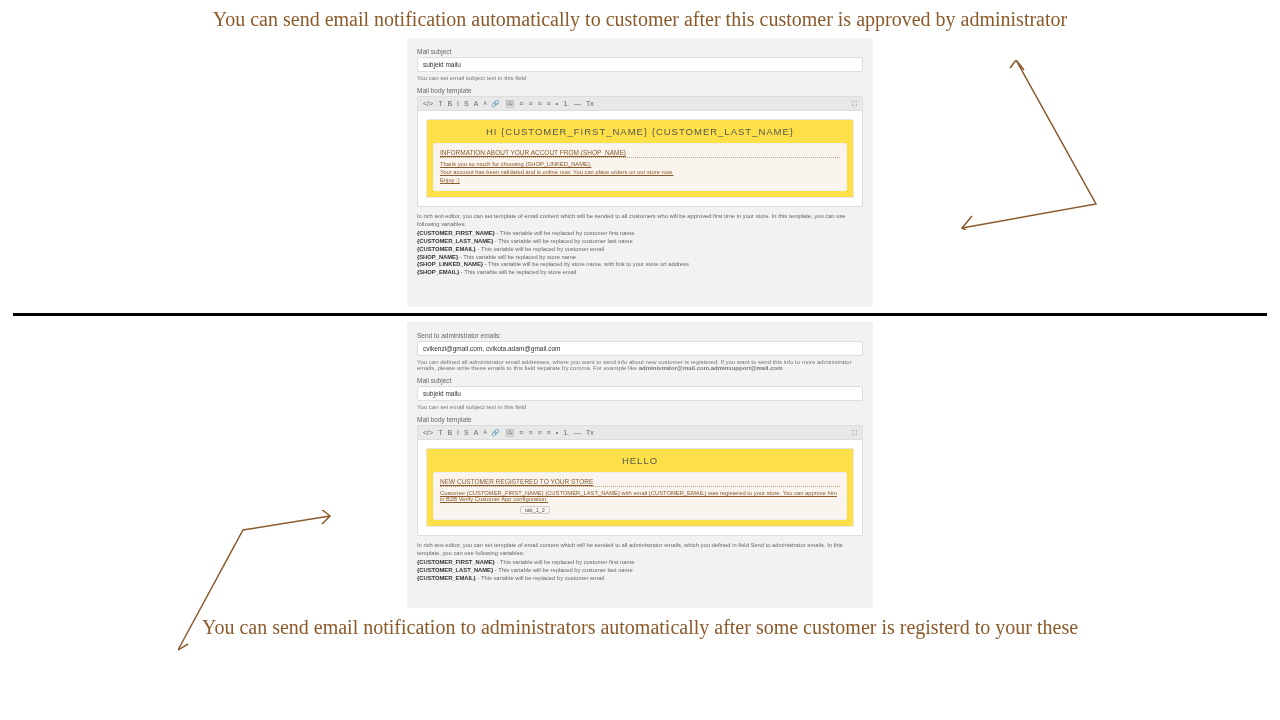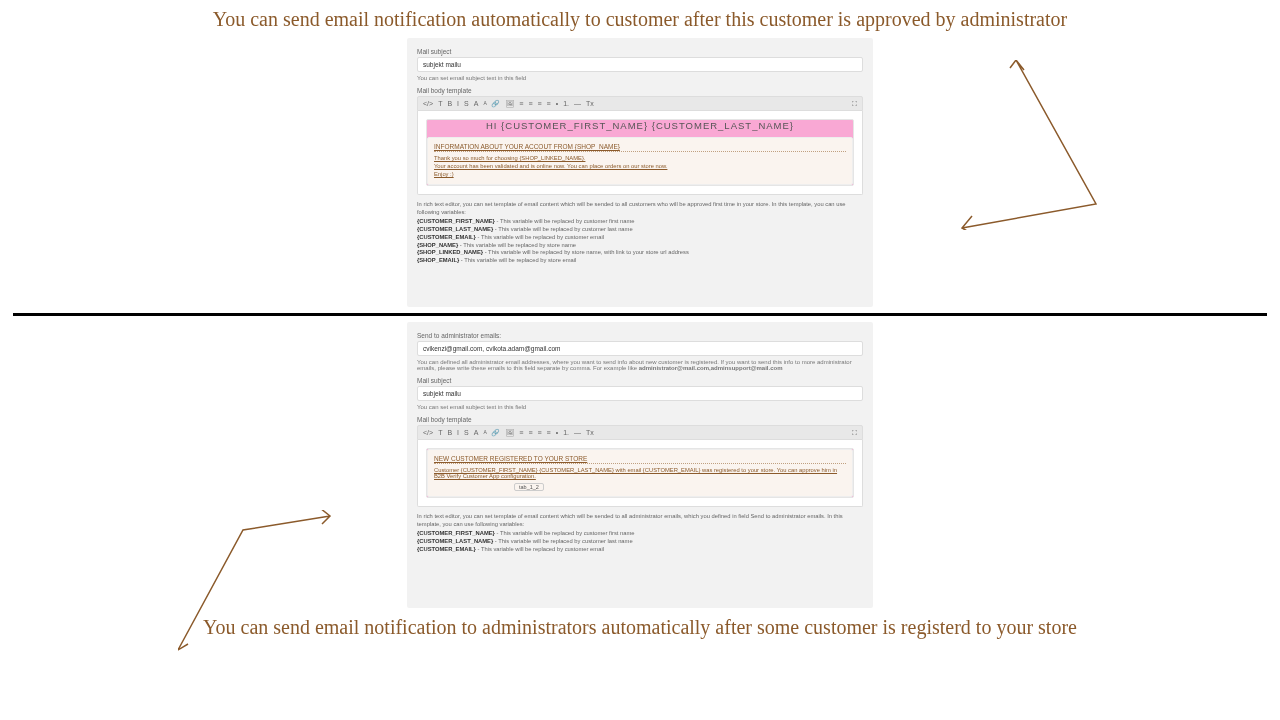--- a/index.html
+++ b/index.html
@@ -7,21 +7,21 @@
 .panel-wrap{display:flex;justify-content:center}
 .panel{width:466px;background:#f2f2f2;border-radius:2px;font-size:6.5px;color:#444}
 .panel-inner{padding:8px 10px}
 .lbl{color:#666;margin:2px 0}
 .inp{background:#fff;border:1px solid #ddd;border-radius:2px;padding:3px 5px;color:#333}
 .help{color:#777;font-size:6px;margin:3px 0 6px}
 .toolbar{background:#e8e8e8;border:1px solid #ddd;border-radius:2px 2px 0 0;padding:3px 5px;display:flex;gap:5px;align-items:center}
 .toolbar span{color:#666;cursor:pointer;font-size:7px;line-height:1}
 .toolbar .spacer{flex:1}
 .editor{background:#fff;border:1px solid #ddd;border-top:0;border-radius:0 0 2px 2px;padding:8px}
-.content-box{background:#f9a8d4;border:1px solid #e5e5e5;border-radius:2px}
+.content-box{background:#fde047;border:1px solid #e5e5e5;padding:6px;border-radius:2px}
 .content-box h1{font-size:9.5px;font-weight:300;letter-spacing:1px;color:#555;margin:0 0 6px;text-align:center}
 .banner{background:#faf4ef;border:1px solid #eee;padding:5px 6px;border-radius:2px}
 .banner-hdr{font-size:6.5px;color:#8b5a2b;border-bottom:1px dotted #c0a080;margin-bottom:3px;padding-bottom:1px}
 .banner-hdr b{font-weight:normal;text-decoration:underline}
 .banner p{margin:2px 0;font-size:5.8px;color:#8b5a2b}
 .banner p a{color:#8b5a2b;text-decoration:underline}
 .desc{font-size:5.8px;color:#666;margin:6px 0 2px;line-height:1.3}
 .vars{font-size:5.8px;color:#666;line-height:1.35}
 .vars b{color:#333}
 .tag-chip{display:inline-block;border:1px solid #ccc;padding:0 4px;border-radius:2px;font-size:5.5px;color:#555;margin-left:80px;margin-top:2px}
@@ -121,30 +121,31 @@
 <span>≡</span>
 <span>•</span>
 <span>1.</span>
 <span>—</span>
 <span>Tx</span>
 <span class="spacer"></span>
 <span>⛶</span>
 </div>
 <div class="editor">
 <div class="content-box">
+<h1>HELLO</h1>
 <div class="banner">
 <div class="banner-hdr"><b>NEW CUSTOMER REGISTERED TO YOUR STORE</b></div>
 <p><a>Customer {CUSTOMER_FIRST_NAME} {CUSTOMER_LAST_NAME} with email {CUSTOMER_EMAIL} was registered to your store. You can approve him in B2B Verify Customer App configuration.</a></p>
 <span class="tag-chip">tab_1_2</span>
 </div>
 </div>
 </div>
 <div class="desc">In rich text editor, you can set template of email content which will be sended to all administrator emails, which you defined in field Send to administrator emails. In this template, you can use following variables:</div>
 <div class="vars">
 <div><b>{CUSTOMER_FIRST_NAME}</b><span> - This variable will be replaced by customer first name</span></div>
 <div><b>{CUSTOMER_LAST_NAME}</b><span> - This variable will be replaced by customer last name</span></div>
 <div><b>{CUSTOMER_EMAIL}</b><span> - This variable will be replaced by customer email</span></div>
 </div>
 </div>
 </div>
 </div>
 
-<div class="callout">You can send email notification to administrators automatically after some customer is registerd to your store</div>
+<div class="callout">You can send email notification to administrators automatically after some customer is registerd to your these</div>
 
 </body></html>

